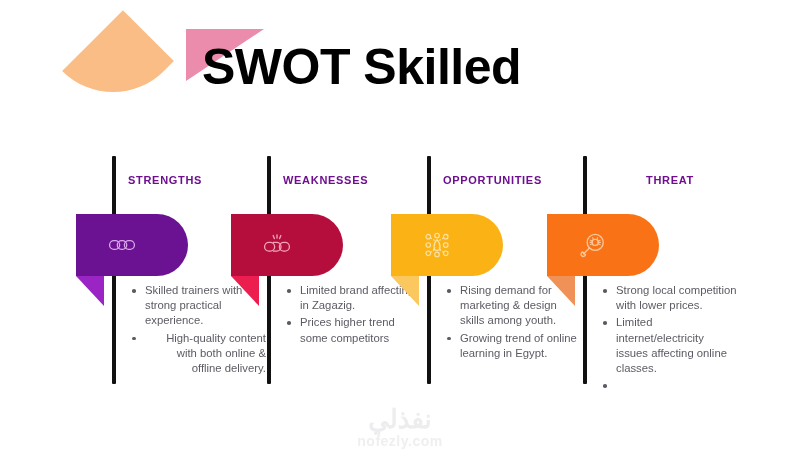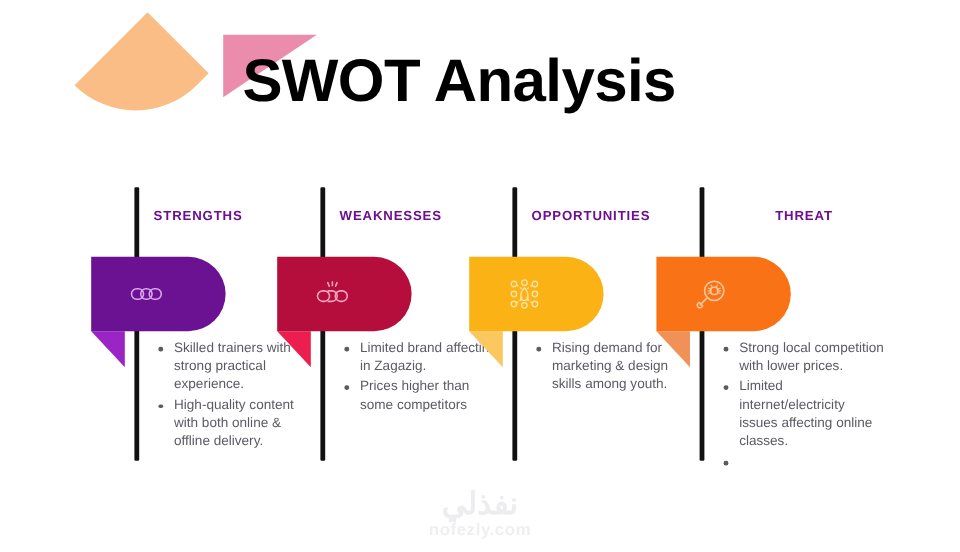--- a/index.html
+++ b/index.html
@@ -187,21 +187,21 @@
   }
 </style>
 </head>
 <body>
 
 <div id="canvas">
 
   <div class="deco-quarter" style="background: rgb(251, 189, 134);"></div>
   <div class="deco-triangle" style="border-top-color: rgb(235, 140, 173);"></div>
 
-  <h1 class="title">SWOT Analysis</h1>
+  <h1 class="title">SWOT Skilled</h1>
 
   <div class="columns">
 
     <div class="col col-0">
       <div class="vrule" style="background: rgb(17, 17, 17);"></div>
       <div class="col-heading" style="color: rgb(109, 15, 142);">STRENGTHS</div>
 
       <div class="banner-wrap">
         <div class="banner-tail" style="border-top-color: rgb(155, 36, 196);"></div>
         <div class="banner" style="background: rgb(106, 18, 145);"></div>
@@ -209,21 +209,21 @@
           <svg viewBox="0 0 32 32" fill="none" stroke="currentColor" stroke-width="1.5">
             <rect x="1.8" y="11" width="11.5" height="10" rx="5"></rect>
             <rect x="18.7" y="11" width="11.5" height="10" rx="5"></rect>
             <rect x="10.6" y="11" width="10.8" height="10" rx="5"></rect>
           </svg>
         </div>
       </div>
 
       <ul class="bullets">
         <li style="color: rgb(91, 91, 99);">Skilled trainers with strong practical experience.</li>
-        <li style="color: rgb(91, 91, 99);">High-quality content with both online &amp; offline delivery.</li>
+        <li style="color: rgb(91, 91, 99); text-align: right;">High-quality content with both online &amp; offline delivery.</li>
       </ul>
     </div>
 
     <div class="col col-1">
       <div class="vrule" style="background: rgb(17, 17, 17);"></div>
       <div class="col-heading" style="color: rgb(109, 15, 142);">WEAKNESSES</div>
 
       <div class="banner-wrap">
         <div class="banner-tail" style="border-top-color: rgb(236, 30, 80);"></div>
         <div class="banner" style="background: rgb(181, 13, 60);"></div>
@@ -232,21 +232,21 @@
             <rect x="1.8" y="13" width="11.5" height="10" rx="5"></rect>
             <rect x="18.7" y="13" width="11.5" height="10" rx="5"></rect>
             <path d="M11.4 13 h4.2 a5 5 0 0 1 5 5 a5 5 0 0 1 -5 5 h-4.2"></path>
             <path d="M13 8.6 L11.6 5.2 M16 8 L16 4.4 M19 8.6 L20.4 5.2" stroke-linecap="round"></path>
           </svg>
         </div>
       </div>
 
       <ul class="bullets">
         <li style="color: rgb(91, 91, 99);">Limited brand affecting in Zagazig.</li>
-        <li style="color: rgb(91, 91, 99);">Prices higher than some competitors</li>
+        <li style="color: rgb(91, 91, 99);">Prices higher trend some competitors</li>
       </ul>
     </div>
 
     <div class="col col-2">
       <div class="vrule" style="background: rgb(17, 17, 17);"></div>
       <div class="col-heading" style="color: rgb(109, 15, 142);">OPPORTUNITIES</div>
 
       <div class="banner-wrap">
         <div class="banner-tail" style="border-top-color: rgb(251, 199, 95);"></div>
         <div class="banner" style="background: rgb(251, 178, 21);"></div>
@@ -262,20 +262,21 @@
             <circle cx="26" cy="25.5" r="2.6"></circle>
             <path d="M8.6 7.6 L13.4 11 M23.4 7.6 L18.6 11 M8.6 24.4 L13.3 21.5 M23.4 24.4 L18.7 21.5" stroke-dasharray="2 1.8"></path>
             <path d="M16 10 c2.6 2.4 3.4 5.6 3.4 8.2 c0 2.2 -1.4 4 -3.4 4 c-2 0 -3.4 -1.8 -3.4 -4 c0 -2.6 0.8 -5.8 3.4 -8.2 z"></path>
             <path d="M13.6 19.2 l-1.8 2.6 M18.4 19.2 l1.8 2.6" stroke-linecap="round"></path>
           </svg>
         </div>
       </div>
 
       <ul class="bullets">
         <li style="color: rgb(91, 91, 99);">Rising demand for marketing &amp; design skills among youth.</li>
+        <li style="color: rgb(91, 91, 99);">Growing trend of online learning in Egypt.</li>
       </ul>
     </div>
 
     <div class="col col-3">
       <div class="vrule" style="background: rgb(17, 17, 17);"></div>
       <div class="col-heading" style="color: rgb(109, 15, 142); margin-left: 47px;">THREAT</div>
 
       <div class="banner-wrap">
         <div class="banner-tail" style="border-top-color: rgb(240, 146, 87);"></div>
         <div class="banner" style="background: rgb(249, 115, 22);"></div>

